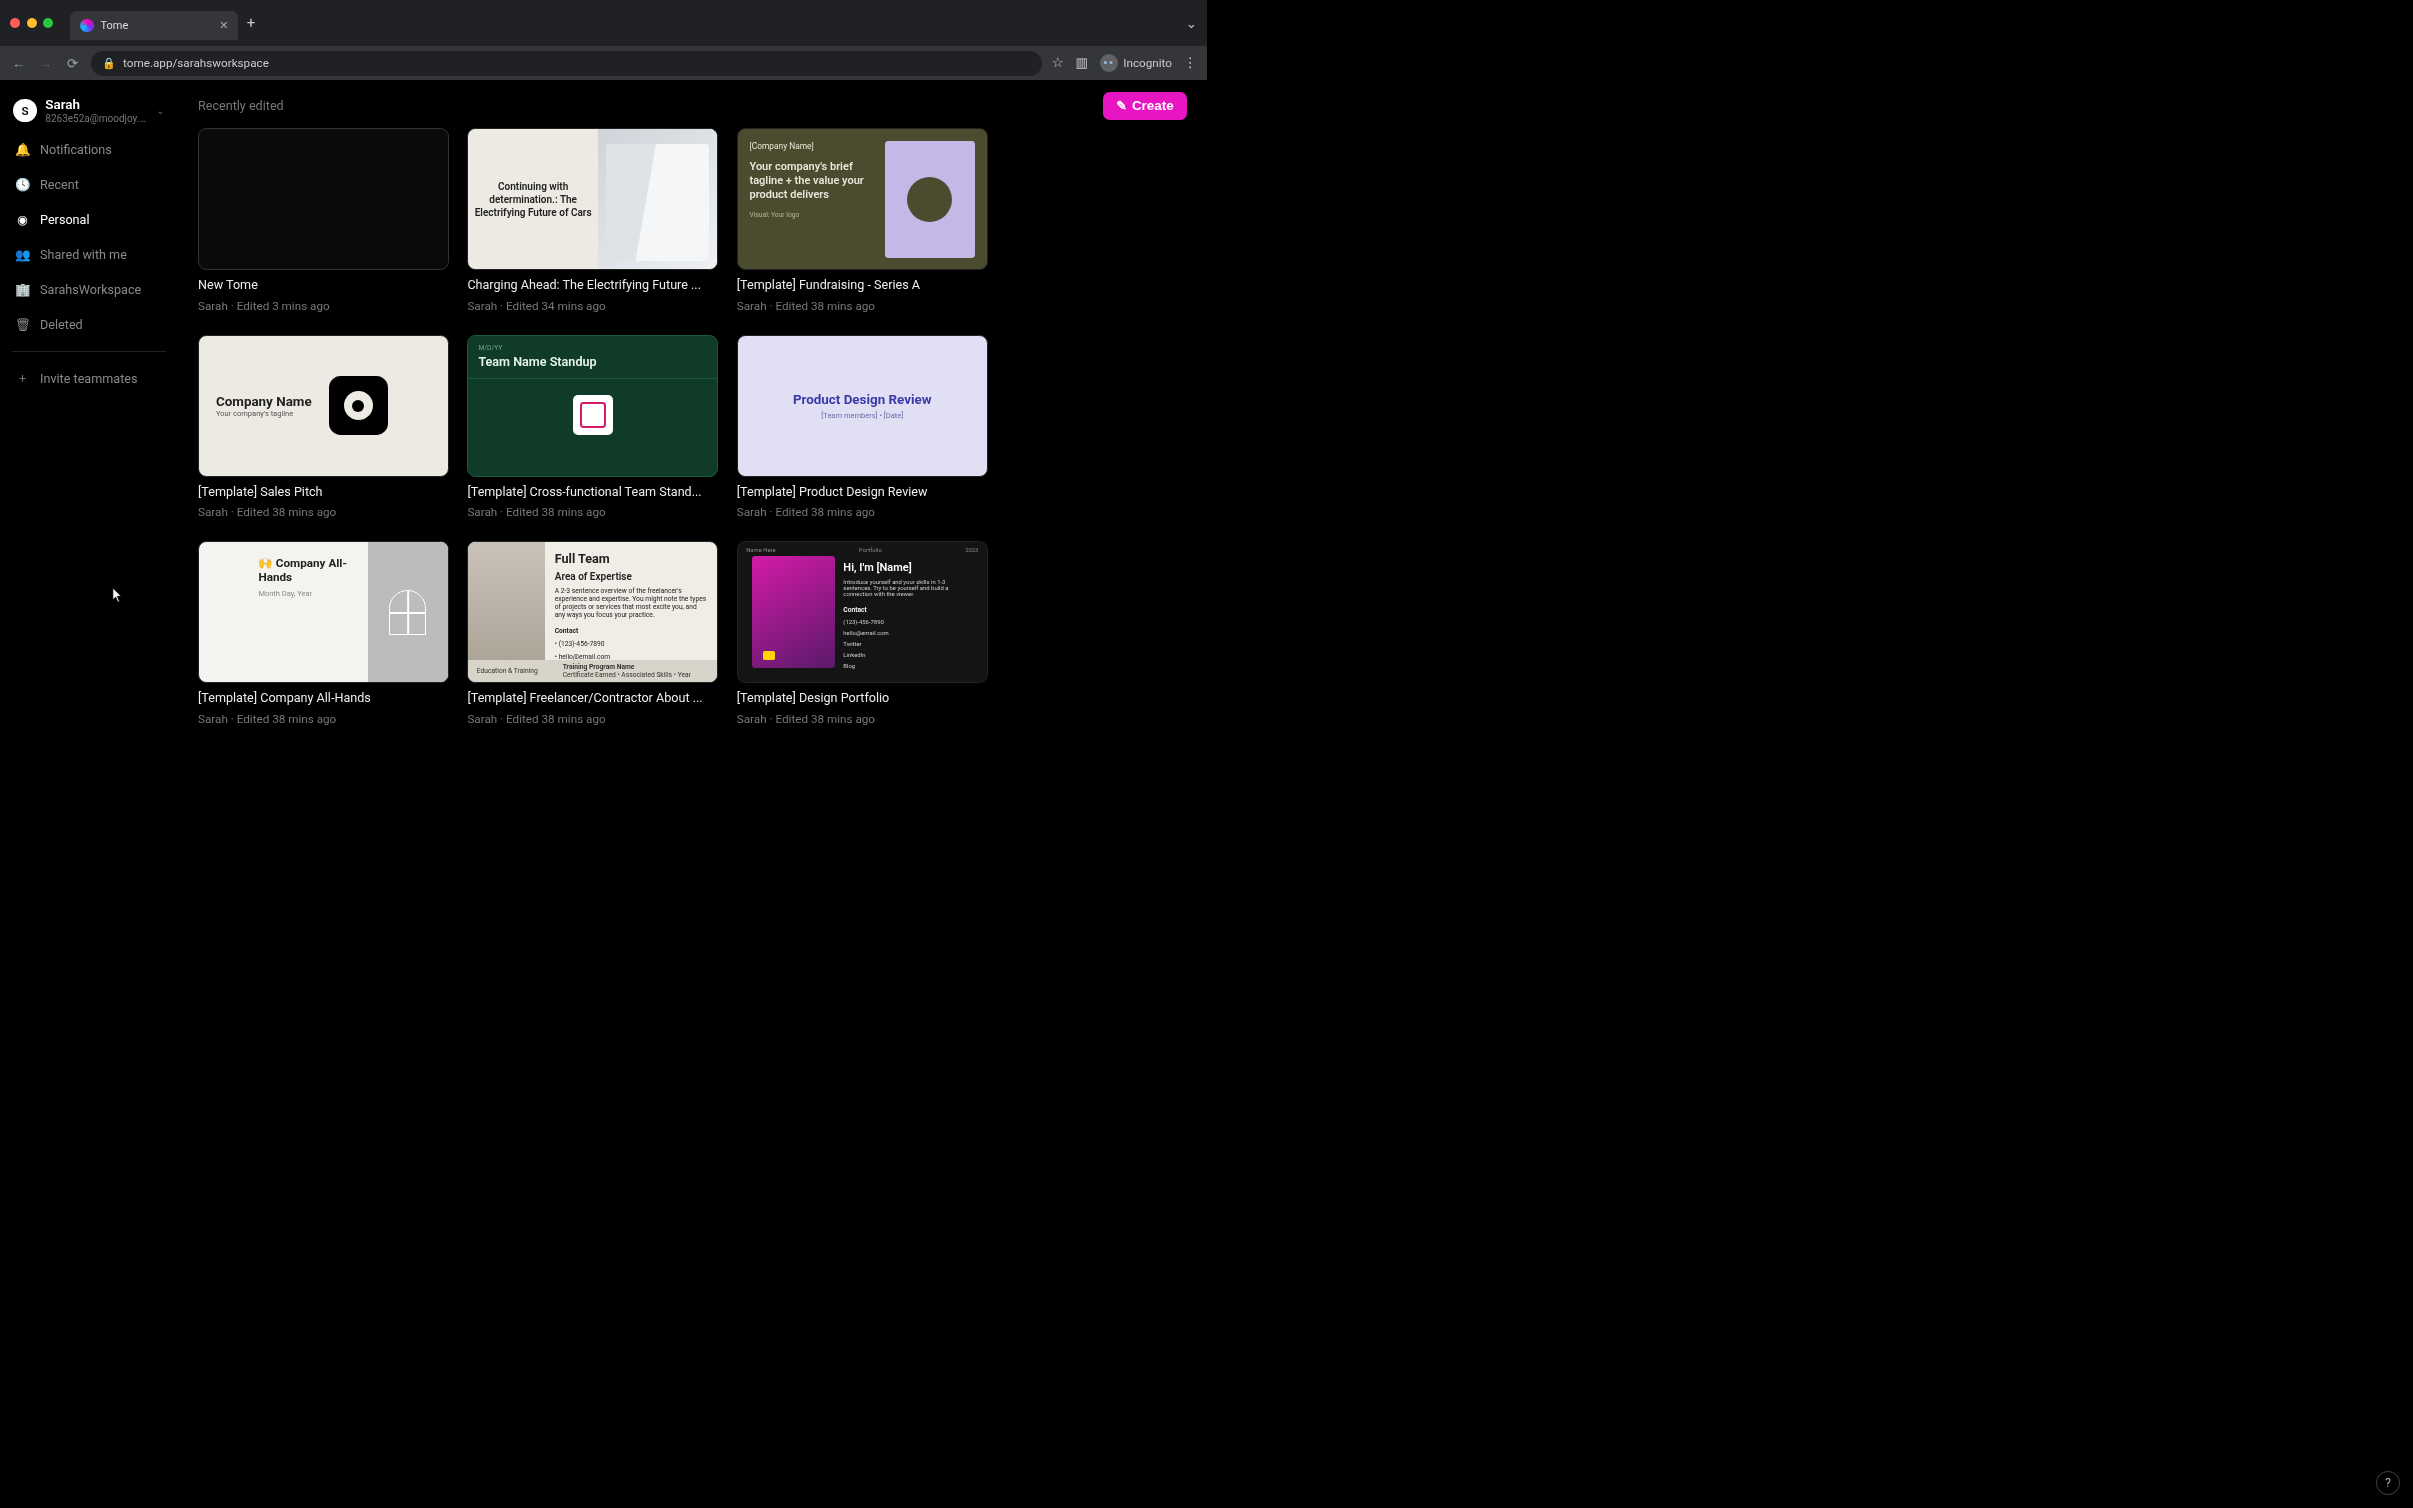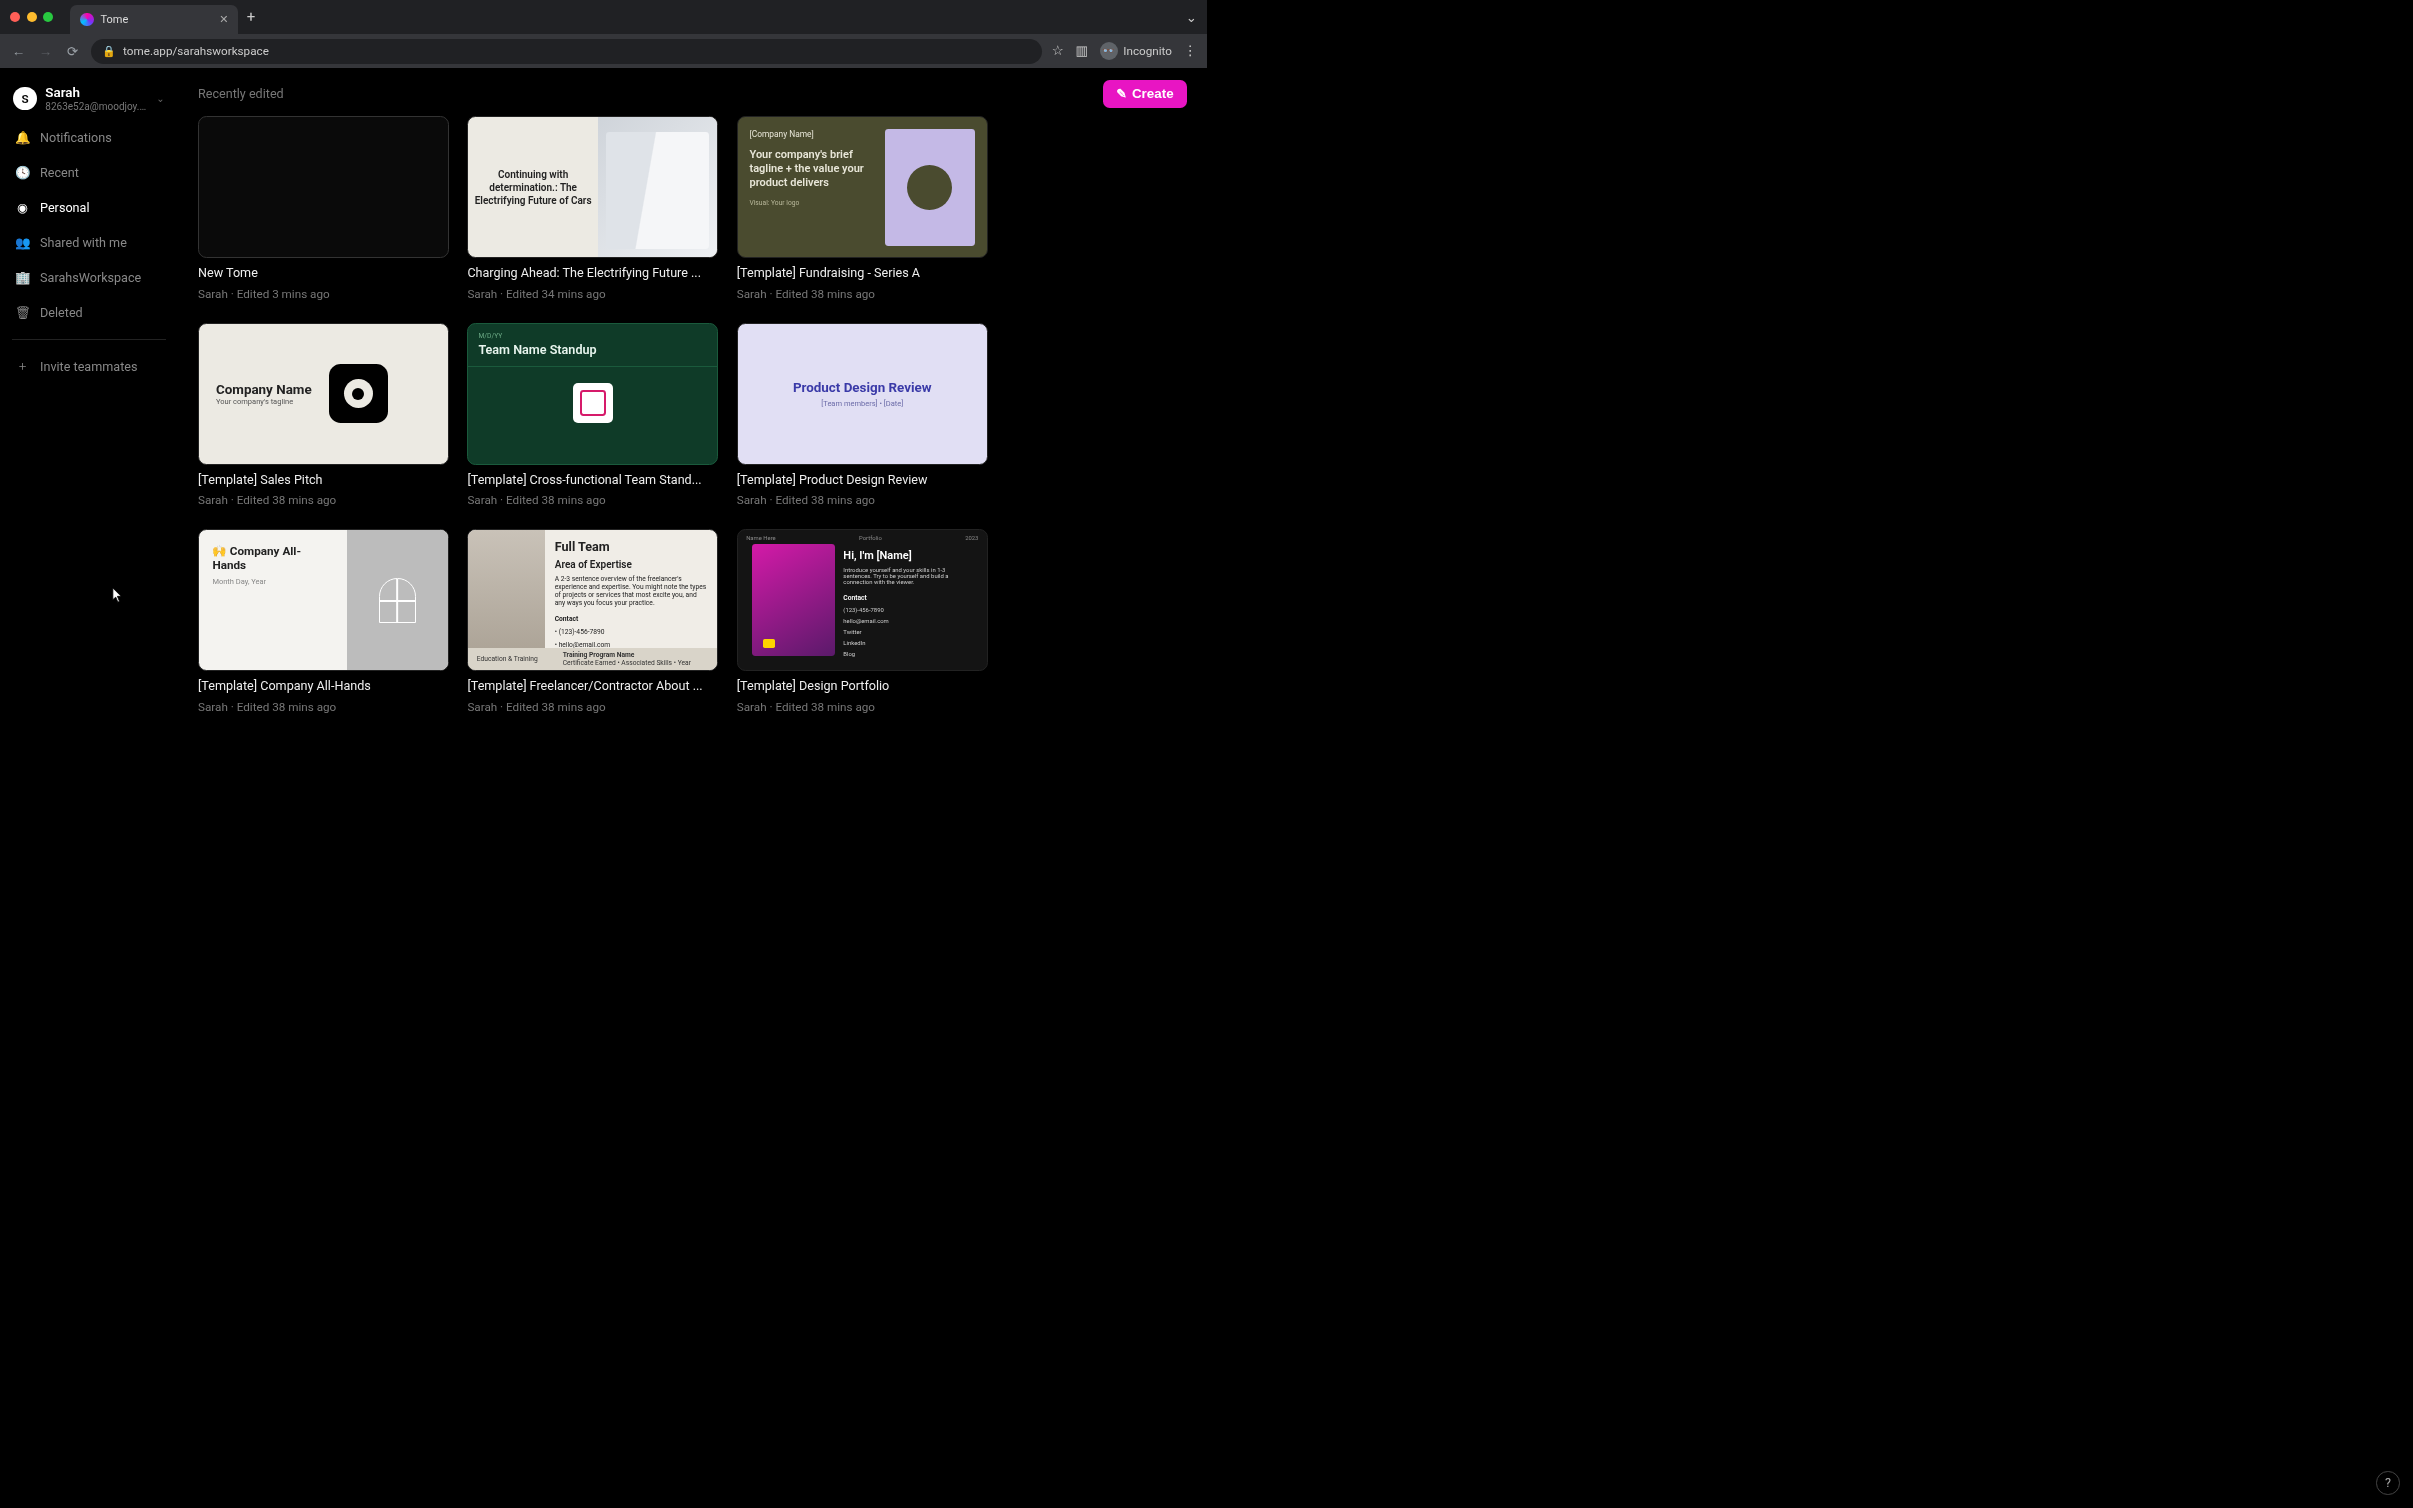--- a/index.html
+++ b/index.html
@@ -12,21 +12,21 @@
     overflow: hidden;
   }
 
   
   .browser-chrome {
     background: #2a2a2e;
   }
   .tab-bar {
     display: flex;
     align-items: center;
-    height: 34px;
+    height: 46px;
     padding: 0 10px;
     background: #202124;
   }
   .traffic-lights { display: flex; gap: 6.7px; margin-right: 17px; }
   .light { width: 10px; height: 10px; border-radius: 50%; }
   .light.red { background: #ff5f57; }
   .light.yellow { background: #febc2e; }
   .light.green { background: #28c840; }
   .tab {
     display: flex; align-items: center; gap: 6.7px;
@@ -134,21 +134,21 @@
   .standup .title { position:absolute; top:18.4px; left:10px; font-size:12.6px; font-weight:600; color:#e8f5ee; }
   .standup .bar { position:absolute; top:42px; left:0; right:0; height:0.8px; background:#1a5a3c; }
   .standup .lg { position:absolute; top:59px; left:50%; transform:translateX(-50%); width:40px;height:40px;background:#fff;border-radius:5px;display:flex;align-items:center;justify-content:center;}
   .standup .lg::after{content:"";width:22px;height:22px;border:2.5px solid #d61a6a;border-radius:3.4px;}
 
   .thumb.pdr { background:#e1dff4; display:flex; flex-direction:column; align-items:center; justify-content:center; gap:3.4px; }
   .pdr .t { color:#3a3aa8; font-weight:700; font-size:13.4px; }
   .pdr .s { color:#6b6ba8; font-size:7.5px; }
 
   .thumb.allhands { background:#f4f3f0; display:flex; }
-  .allhands-left { flex:1.2; padding:13.4px; display:flex; flex-direction:column; gap:5px; }
+  .allhands-left { flex:1.2; padding:13.4px; display:flex; flex-direction:column; gap:5px;margin-left:46px; }
   .allhands-left .t { color:#222; font-weight:700; font-size:11.7px; }
   .allhands-left .d { color:#888; font-size:7.5px; }
   .allhands-right { flex:1; background:#bcbcbc; display:flex; align-items:center; justify-content:center; }
   .allhands-right .shape { width:37px; height:45px; border:1.7px solid #fff; border-radius:18.4px 18.4px 0 0; position:relative;}
   .allhands-right .shape::after{content:"";position:absolute;left:50%;top:0;bottom:0;width:1.7px;background:#fff;transform:translateX(-50%);}
   .allhands-right .shape::before{content:"";position:absolute;left:0;right:0;top:50%;height:1.7px;background:#fff;}
 
   .thumb.freelancer { background:#f0ede7; display:flex; }
   .free-left { flex:0.8; background:linear-gradient(180deg,#c9c2b8,#a89f92); }
   .free-right { flex:1.6; padding:8.4px 10px; color:#222; font-size:6.7px; display:flex; flex-direction:column; gap:5px; }

